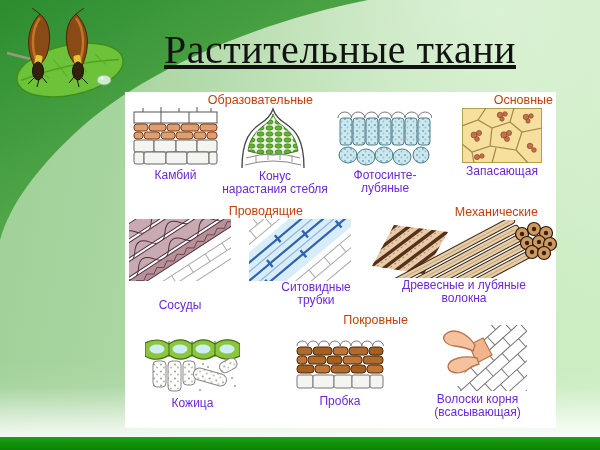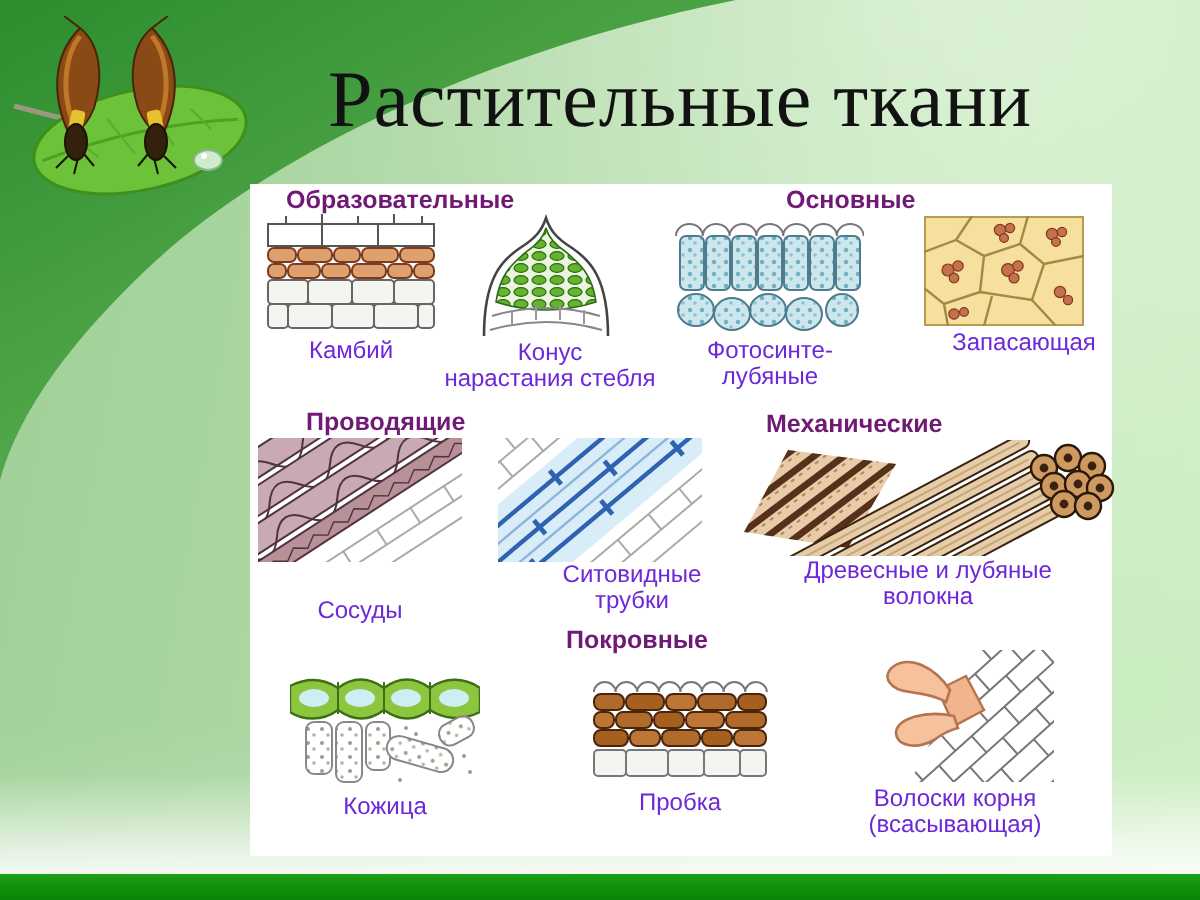--- a/index.html
+++ b/index.html
@@ -6,23 +6,23 @@
   .slide{position:relative;width:600px;height:450px;overflow:hidden;
     font-family:"Liberation Sans",sans-serif;
     background:
       radial-gradient(ellipse at 78% 0%, rgba(255,255,255,0.38), rgba(255,255,255,0) 55%),
       linear-gradient(to bottom, rgba(255,255,255,0) 80%, rgba(255,255,255,0.06) 86%, rgba(255,255,255,0.75) 95%, rgba(255,255,255,0.85) 97%),
       linear-gradient(100deg, #9ed096 0%, #aed8a5 35%, #c6eabc 75%, #cdeec4 100%);}
   .abs{position:absolute;}
   .corner-curve{left:0;top:0;pointer-events:none;}
   .corner-photo{left:6px;top:8px;}
   .page-title{left:90px;top:26px;width:500px;text-align:center;
-    font-family:"Liberation Serif",serif;font-size:40px;color:#121212;letter-spacing:0.5px;}
+    font-family:"Liberation Serif",serif;font-size:40px;color:#121212;letter-spacing:0.5px;text-decoration:underline;}
   .panel{left:125px;top:92px;width:431px;height:336px;background:#ffffff;}
-  .group-heading{font-size:12.5px;font-weight:bold;color:#701a75;text-align:left;}
+  .group-heading{font-size:12.5px;font-weight:normal;color:#c2410c;text-align:right;}
   .tissue-label{font-size:12px;color:#6d28d9;text-align:center;white-space:pre-line;line-height:13px;}
   .bottom-bar{left:0;bottom:0;width:600px;height:13px;
     background:linear-gradient(to bottom,#1ea115 0%,#11910a 45%,#0c8406 100%);}
   svg{display:block;}
 </style>
 </head>
 <body>
 
 <div class="slide">
 
@@ -363,21 +363,21 @@
       <path d="M42,20 L56,13 L65,30 L50,38 Z" fill="#f2b48c" stroke="#b5744e" stroke-width="1.2"></path>
       <path d="M48,20 C40,8 28,3 20,8 C13,13 18,20 28,21 C35,22 41,23 46,26 Z" fill="#f6c29e" stroke="#b5744e" stroke-width="1.3"></path>
       <path d="M50,33 C36,30 22,34 21,41 C21,48 31,50 40,45 C44,42 48,40 52,39 Z" fill="#f6c29e" stroke="#b5744e" stroke-width="1.3"></path>
     </svg>
 
     <div class="abs tissue-label" style="left:8px;top:77px;width:85px">Камбий</div>
     <div class="abs tissue-label" style="left:85px;top:78px;width:130px">Конус
 нарастания стебля</div>
     <div class="abs tissue-label" style="left:205px;top:77px;width:110px">Фотосинте-
 лубяные</div>
-    <div class="abs tissue-label" style="left:337px;top:73px;width:100px">Запасающая</div>
+    <div class="abs tissue-label" style="left:327px;top:73px;width:100px">Запасающая</div>
     <div class="abs tissue-label" style="left:4px;top:207px;width:102px">Сосуды</div>
     <div class="abs tissue-label" style="left:140px;top:189px;width:102px">Ситовидные
 трубки</div>
     <div class="abs tissue-label" style="left:243px;top:187px;width:192px">Древесные и лубяные
 волокна</div>
     <div class="abs tissue-label" style="left:20px;top:305px;width:95px">Кожица</div>
     <div class="abs tissue-label" style="left:171px;top:303px;width:88px">Пробка</div>
     <div class="abs tissue-label" style="left:290px;top:301px;width:125px">Волоски корня
 (всасывающая)</div>
   </div>

